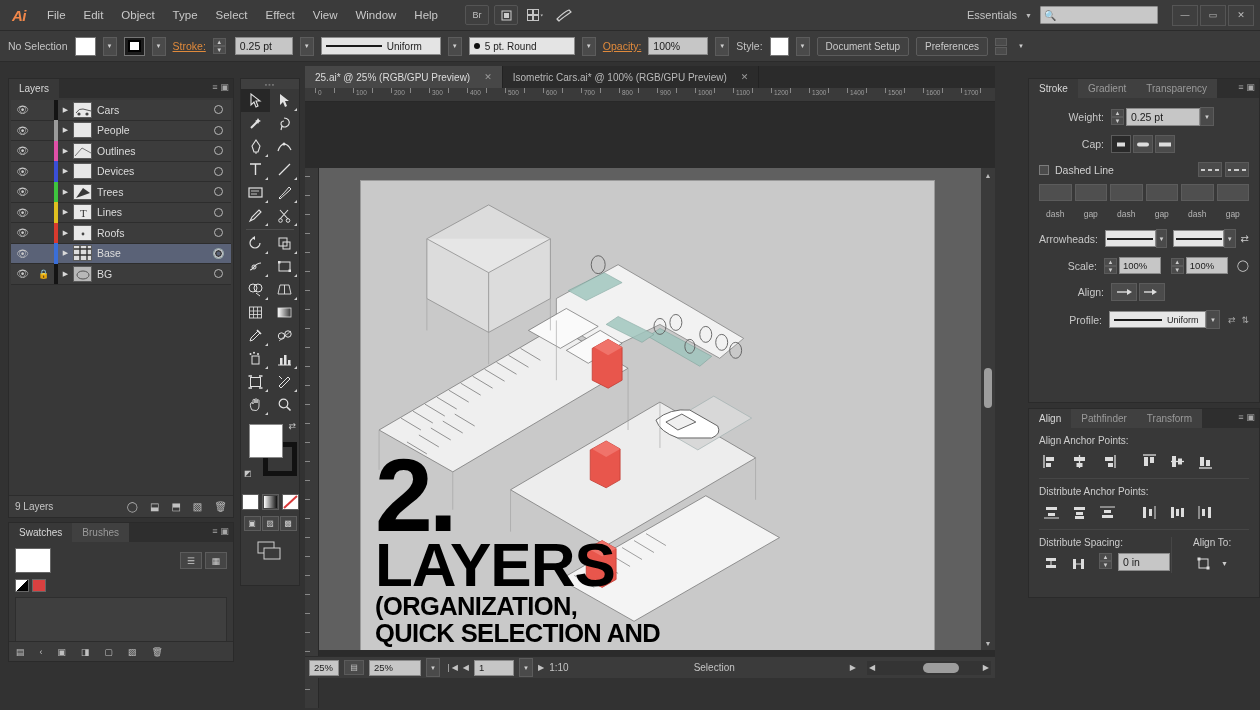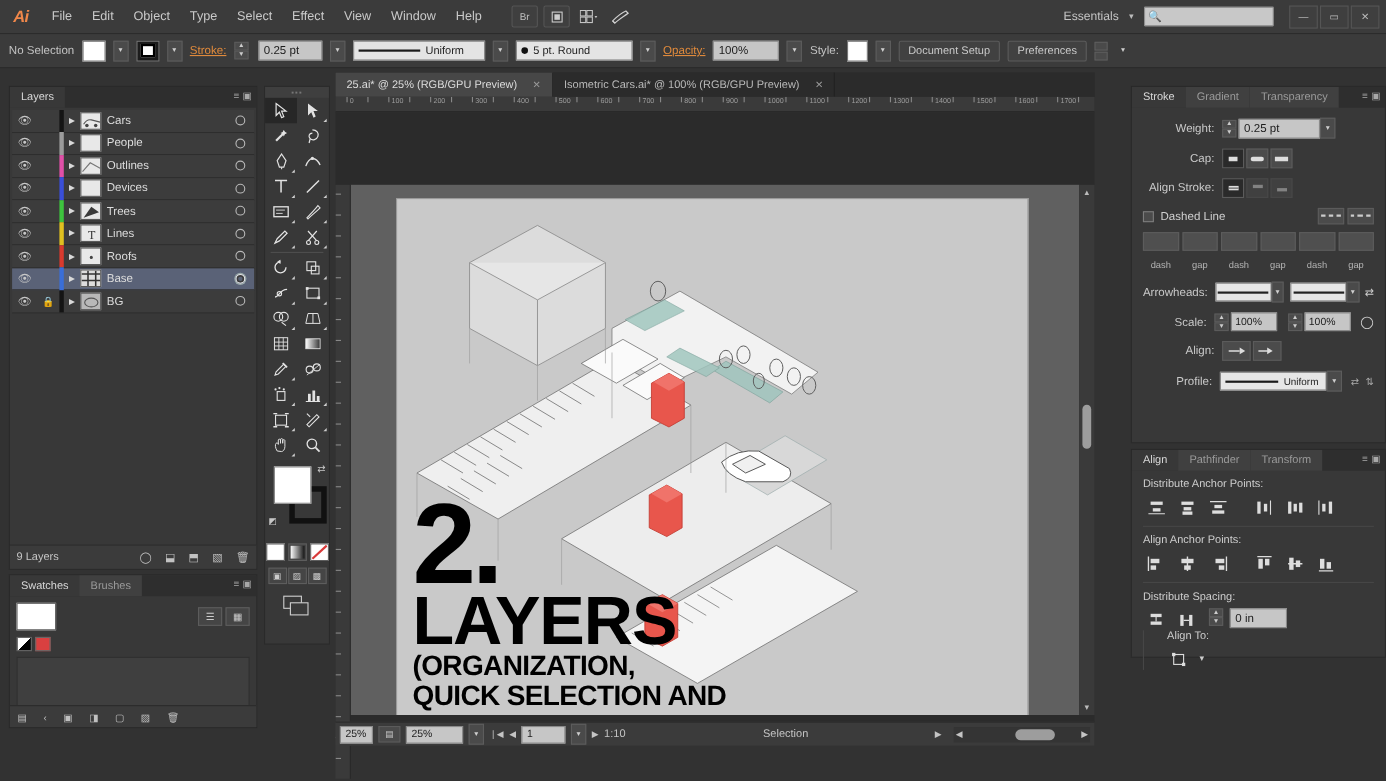--- a/index.html
+++ b/index.html
@@ -249,21 +249,21 @@
   .prof-text { font-size: 9px; color: #222; }
   .pct-field { width: 46px; height: 17px; background: #c6c6c6; border: 1px solid #8a8a8a;
                color: #1c1c1c; font-size: 9.5px; display: flex; align-items: center; padding: 0 3px; }
   .align-sec { padding: 7px 10px 0 10px; }
   .align-title { color: #cdcdcd; font-size: 10px; margin-bottom: 5px; }
   .align-btns { display: flex; gap: 4px; }
   .align-btns .gap { width: 10px; }
   .abtn { width: 24px; height: 20px; display: flex; align-items: center; justify-content: center;
           color: #dadada; }
   .align-div { height: 1px; background: #464646; margin: 7px 0 0 0; }
-  .dist-space-row { display: flex; flex-direction: column; }
+  .dist-space-row { display: flex; }
   .dist-left { flex: 1; }
   .dist-right { width: 78px; border-left: 1px solid #464646; padding-left: 21px; }
 
   
   .brandbar { position: absolute; left: 0; bottom: 0; width: 1260px; height: 28px; background: #000;
               display: flex; align-items: center; padding-left: 9px; }
   .brand-ou { color: #fff; font-size: 16px; font-weight: bold; letter-spacing: -1px;
               border-bottom: 2px solid #fff; line-height: 17px; }
 
   
@@ -1080,41 +1080,20 @@
           </div>
           <div class="ibtn">
             <svg width="14" height="11" viewBox="0 0 14 11">
                 <path d="M3 5.5 L11 5.5" stroke="#ddd" stroke-width="4" stroke-linecap="square"></path>
               </svg>
           </div>
         </div>
       </div>
 
 
-      <div class="frow">
-        <span class="flab">Align Stroke:</span>
-        <div class="btn-grp">
-          <div class="ibtn sel">
-            <svg width="13" height="12" viewBox="0 0 13 12">
-                <rect x="2" y="4" width="9" height="4" fill="#ddd"></rect>
-                <path d="M2 6 L11 6" stroke="#666"></path>
-              </svg>
-          </div>
-          <div class="ibtn dis">
-            <svg width="13" height="12" viewBox="0 0 13 12">
-                <rect x="2" y="3" width="9" height="3" fill="#ddd"></rect>
-              </svg>
-          </div>
-          <div class="ibtn dis">
-            <svg width="13" height="12" viewBox="0 0 13 12">
-                <rect x="2" y="6" width="9" height="3" fill="#ddd"></rect>
-              </svg>
-          </div>
-        </div>
-      </div>
 
       <div class="sec-head">
         <span class="chk"></span>
         <span class="sec-title">Dashed Line</span>
         <div class="dash-btns">
           <div class="dash-b">
             <svg width="22" height="13" viewBox="0 0 22 13">
                 <path d="M2 6 h4 M9 6 h4 M16 6 h4" stroke="#ccc" stroke-width="2"></path>
               </svg>
           </div>
@@ -1217,20 +1196,70 @@
       <div class="panel-tab active">Align</div>
       <div class="panel-tab">Pathfinder</div>
       <div class="panel-tab">Transform</div>
       <div class="panel-menu">
         <span>≡</span>
         <span>▣</span>
       </div>
     </div>
 
     <div class="align-sec">
+      <div class="align-title">Align Anchor Points:</div>
+      <div class="align-btns">
+        <div class="abtn">
+          <svg width="17" height="15" viewBox="0 0 17 15">
+              <path d="M1 1 L1 14" stroke="#ddd" stroke-width="1.3"></path>
+              <rect x="3" y="3" width="8" height="4" fill="#ddd"></rect>
+              <rect x="3" y="9" width="5" height="4" fill="#ddd"></rect>
+            </svg>
+        </div>
+        <div class="abtn">
+          <svg width="17" height="15" viewBox="0 0 17 15">
+              <path d="M8.5 1 L8.5 14" stroke="#ddd" stroke-width="1.3"></path>
+              <rect x="3" y="3" width="11" height="4" fill="#ddd"></rect>
+              <rect x="5.5" y="9" width="6" height="4" fill="#ddd"></rect>
+            </svg>
+        </div>
+        <div class="abtn">
+          <svg width="17" height="15" viewBox="0 0 17 15">
+              <path d="M16 1 L16 14" stroke="#ddd" stroke-width="1.3"></path>
+              <rect x="6" y="3" width="8" height="4" fill="#ddd"></rect>
+              <rect x="9" y="9" width="5" height="4" fill="#ddd"></rect>
+            </svg>
+        </div>
+        <span class="gap"></span>
+        <div class="abtn">
+          <svg width="17" height="15" viewBox="0 0 17 15">
+              <path d="M2 1 L15 1" stroke="#ddd" stroke-width="1.3"></path>
+              <rect x="3" y="3" width="4" height="9" fill="#ddd"></rect>
+              <rect x="9" y="3" width="4" height="6" fill="#ddd"></rect>
+            </svg>
+        </div>
+        <div class="abtn">
+          <svg width="17" height="15" viewBox="0 0 17 15">
+              <path d="M2 7.5 L15 7.5" stroke="#ddd" stroke-width="1.3"></path>
+              <rect x="3" y="2" width="4" height="11" fill="#ddd"></rect>
+              <rect x="9" y="4.5" width="4" height="6" fill="#ddd"></rect>
+            </svg>
+        </div>
+        <div class="abtn">
+          <svg width="17" height="15" viewBox="0 0 17 15">
+              <path d="M2 14 L15 14" stroke="#ddd" stroke-width="1.3"></path>
+              <rect x="3" y="3" width="4" height="9" fill="#ddd"></rect>
+              <rect x="9" y="6" width="4" height="6" fill="#ddd"></rect>
+            </svg>
+        </div>
+      </div>
+      <div class="align-div"></div>
+    </div>
+
+    <div class="align-sec">
       <div class="align-title">Distribute Anchor Points:</div>
       <div class="align-btns">
         <div class="abtn">
           <svg width="17" height="15" viewBox="0 0 17 15">
               <rect x="3" y="2" width="11" height="3" fill="#ddd"></rect>
               <rect x="5" y="8" width="7" height="3" fill="#ddd"></rect>
               <path d="M1 13 L16 13" stroke="#ddd"></path>
             </svg>
         </div>
         <div class="abtn">
@@ -1260,70 +1289,20 @@
               <rect x="2" y="2" width="3" height="11" fill="#ddd"></rect>
               <rect x="7" y="4" width="3" height="7" fill="#ddd"></rect>
               <rect x="12" y="3" width="3" height="9" fill="#ddd"></rect>
             </svg>
         </div>
         <div class="abtn">
           <svg width="17" height="15" viewBox="0 0 17 15">
               <path d="M2 1 L2 14" stroke="#ddd"></path>
               <rect x="5" y="4" width="3" height="7" fill="#ddd"></rect>
               <rect x="11" y="2" width="3" height="11" fill="#ddd"></rect>
-            </svg>
-        </div>
-      </div>
-      <div class="align-div"></div>
-    </div>
-
-    <div class="align-sec">
-      <div class="align-title">Align Anchor Points:</div>
-      <div class="align-btns">
-        <div class="abtn">
-          <svg width="17" height="15" viewBox="0 0 17 15">
-              <path d="M1 1 L1 14" stroke="#ddd" stroke-width="1.3"></path>
-              <rect x="3" y="3" width="8" height="4" fill="#ddd"></rect>
-              <rect x="3" y="9" width="5" height="4" fill="#ddd"></rect>
-            </svg>
-        </div>
-        <div class="abtn">
-          <svg width="17" height="15" viewBox="0 0 17 15">
-              <path d="M8.5 1 L8.5 14" stroke="#ddd" stroke-width="1.3"></path>
-              <rect x="3" y="3" width="11" height="4" fill="#ddd"></rect>
-              <rect x="5.5" y="9" width="6" height="4" fill="#ddd"></rect>
-            </svg>
-        </div>
-        <div class="abtn">
-          <svg width="17" height="15" viewBox="0 0 17 15">
-              <path d="M16 1 L16 14" stroke="#ddd" stroke-width="1.3"></path>
-              <rect x="6" y="3" width="8" height="4" fill="#ddd"></rect>
-              <rect x="9" y="9" width="5" height="4" fill="#ddd"></rect>
-            </svg>
-        </div>
-        <span class="gap"></span>
-        <div class="abtn">
-          <svg width="17" height="15" viewBox="0 0 17 15">
-              <path d="M2 1 L15 1" stroke="#ddd" stroke-width="1.3"></path>
-              <rect x="3" y="3" width="4" height="9" fill="#ddd"></rect>
-              <rect x="9" y="3" width="4" height="6" fill="#ddd"></rect>
-            </svg>
-        </div>
-        <div class="abtn">
-          <svg width="17" height="15" viewBox="0 0 17 15">
-              <path d="M2 7.5 L15 7.5" stroke="#ddd" stroke-width="1.3"></path>
-              <rect x="3" y="2" width="4" height="11" fill="#ddd"></rect>
-              <rect x="9" y="4.5" width="4" height="6" fill="#ddd"></rect>
-            </svg>
-        </div>
-        <div class="abtn">
-          <svg width="17" height="15" viewBox="0 0 17 15">
-              <path d="M2 14 L15 14" stroke="#ddd" stroke-width="1.3"></path>
-              <rect x="3" y="3" width="4" height="9" fill="#ddd"></rect>
-              <rect x="9" y="6" width="4" height="6" fill="#ddd"></rect>
             </svg>
         </div>
       </div>
       <div class="align-div"></div>
     </div>
 
     <div class="align-sec dist-space-row">
       <div class="dist-left">
         <div class="align-title">Distribute Spacing:</div>
         <div class="align-btns">

